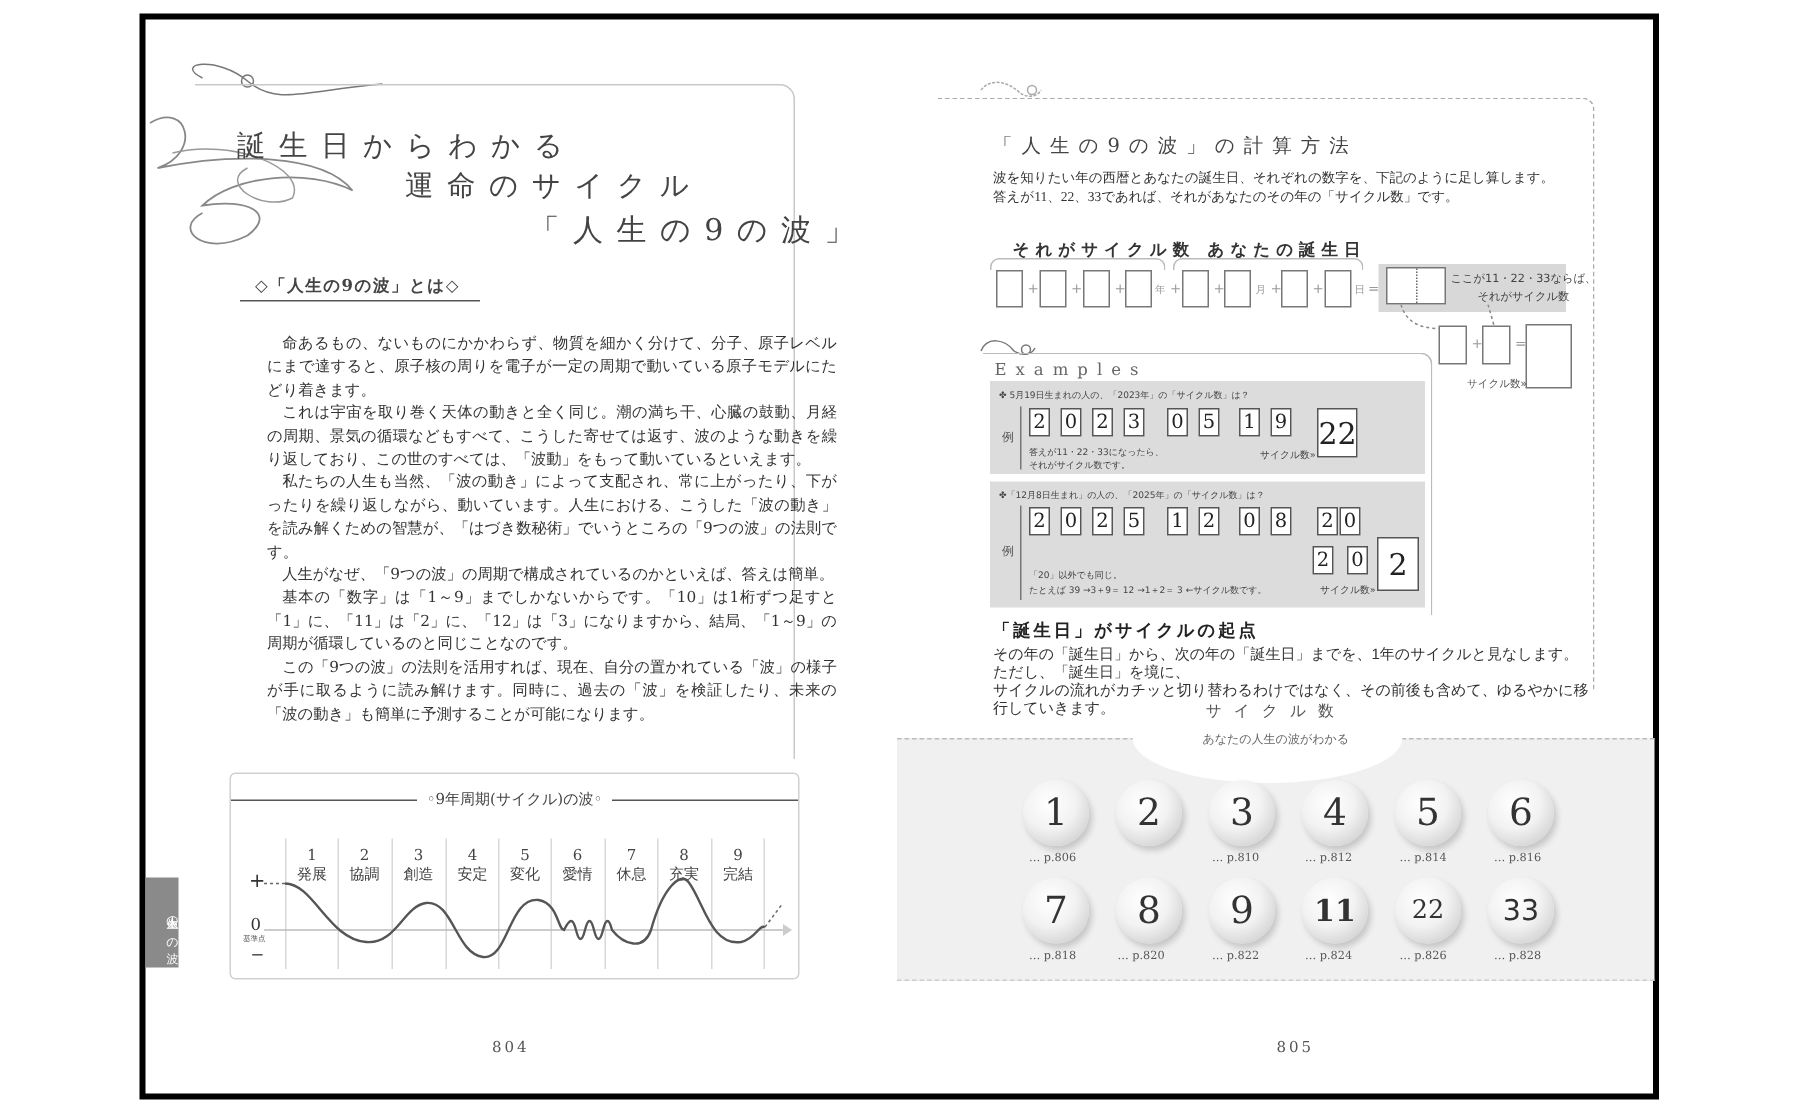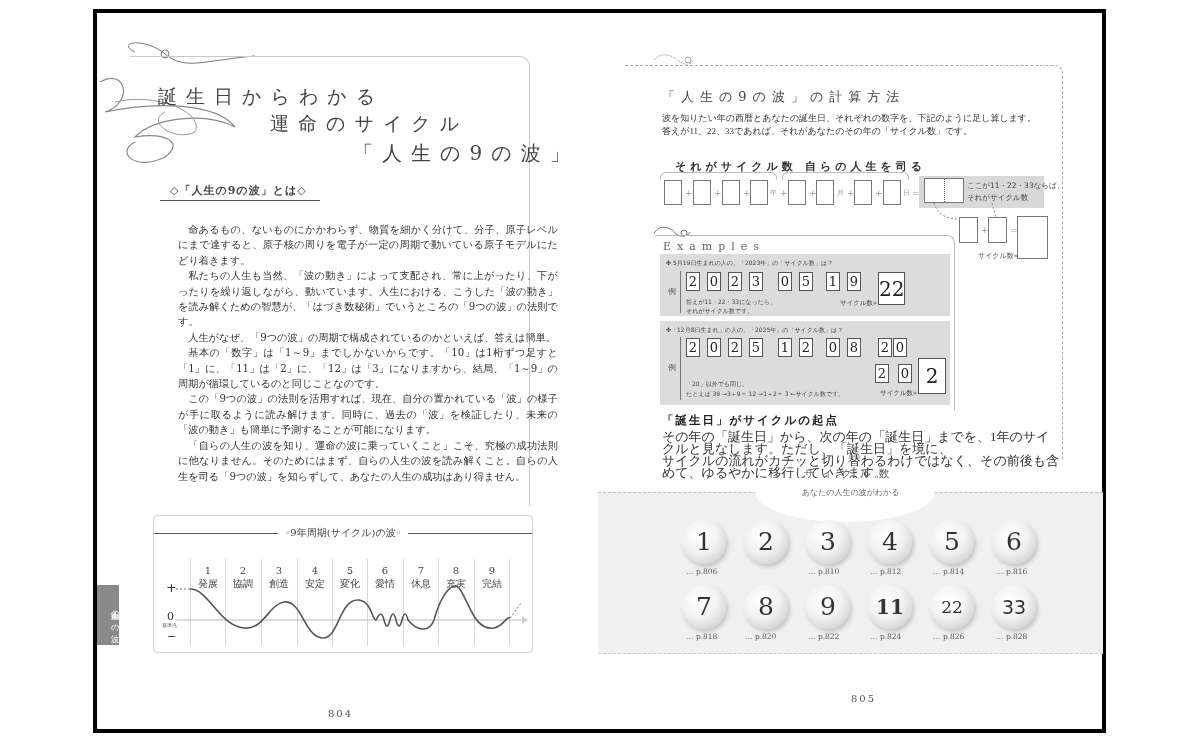--- a/index.html
+++ b/index.html
@@ -24,31 +24,31 @@
   .pagenum{position:absolute;top:693px;font-size:10px;color:#555;letter-spacing:2px;font-family:"DejaVu Serif",serif;}
   
   .calc-box{position:absolute;left:625px;top:65px;width:438px;height:395px;border:1px dashed #aaa;border-left:none;border-bottom:none;border-radius:0 8px 0 0;}
   .calc-title{position:absolute;left:662px;top:88px;font-size:13px;letter-spacing:6px;color:#444;}
   .calc-desc{position:absolute;left:662px;top:112px;font-size:9px;line-height:12.5px;color:#333;width:390px;font-family:Liberation Serif, serif;}
   .head2{position:absolute;top:159px;font-size:11px;font-weight:bold;letter-spacing:4px;color:#333;}
   .bracket{position:absolute;top:172px;height:8px;border:1px solid #bbb;border-bottom:none;border-radius:6px 6px 0 0;}
   .blank{position:absolute;border:1px solid #777;background:#fff;}
   .op{position:absolute;font-size:9px;color:#999;font-family:"DejaVu Sans",sans-serif;}
   .hint-box{position:absolute;left:919px;top:176px;width:125px;height:32px;background:#d8d8d8;}
-  .hint-text{position:absolute;left:967px;top:180px;font-size:7.5px;line-height:12px;color:#444;font-family:"DejaVu Sans",sans-serif;}
+  .hint-text{position:absolute;left:967px;top:180px;font-size:7.5px;line-height:12px;color:#444;font-family:"DejaVu Sans",sans-serif;text-align:center;}
   .examples-box{position:absolute;left:655px;top:235px;width:300px;height:175px;border:1px solid #bbb;border-left:none;border-bottom:none;border-radius:0 8px 0 0;}
   .examples-label{position:absolute;left:663px;top:240px;font-size:11px;letter-spacing:6px;color:#666;}
   .ex-panel{position:absolute;left:660px;width:290px;background:#dcdcdc;}
   .ex-note{position:absolute;font-size:6px;color:#444;font-family:"DejaVu Sans",sans-serif;white-space:nowrap;}
   .digit{position:absolute;width:14px;height:19px;border:1px solid #555;background:#fff;font-size:13px;text-align:center;line-height:18px;color:#222;font-family:"DejaVu Serif",serif;}
   .big{position:absolute;background:#fff;border:1px solid #555;text-align:center;color:#222;font-family:"DejaVu Serif",serif;}
   .rei{position:absolute;font-size:8px;color:#555;}
   .vbar{position:absolute;width:1px;background:#777;}
   .start-title{position:absolute;left:662px;top:413px;font-size:11.5px;font-weight:bold;letter-spacing:2px;color:#222;font-family:"DejaVu Sans",sans-serif;}
-  .start-desc{position:absolute;left:662px;top:431px;font-size:13px;line-height:12px;color:#333;font-family:Liberation Serif, serif;width:400px;}
+  .start-desc{position:absolute;left:662px;top:431px;font-size:10px;line-height:12px;color:#333;font-family:Liberation Sans, sans-serif;width:400px;}
   .cycle-band{position:absolute;left:598px;top:492px;width:505px;height:162px;background:#f0f0f0;border-top:1px dashed #bbb;border-bottom:1px dashed #ccc;}
   .cycle-bump{position:absolute;left:755px;top:478px;width:180px;height:44px;background:#fff;border-radius:0 0 90px 90px/0 0 30px 30px;}
   .cycle-title{position:absolute;left:0;width:100%;text-align:center;top:467px;font-size:10.5px;letter-spacing:8px;color:#555;}
   .cycle-sub{position:absolute;left:0;width:100%;text-align:center;top:487px;font-size:8px;color:#666;}
   .ball{position:absolute;width:44px;height:44px;border-radius:50%;background:radial-gradient(circle at 40% 35%,#ffffff 0%,#f2f2f2 45%,#cfcfcf 85%,#b8b8b8 100%);box-shadow:2px 3px 4px rgba(0,0,0,0.18);text-align:center;line-height:44px;font-size:25px;color:#333;font-family:"DejaVu Serif",serif;}
   .ball-page{position:absolute;font-size:7.5px;color:#555;font-family:"DejaVu Serif",serif;white-space:nowrap;}
 </style>
 </head>
 <body>
 
@@ -65,25 +65,25 @@
   <div class="title-box"></div>
   <div class="title-line" style="left:158px;top:84px;">誕生日からわかる</div>
   <div class="title-line" style="left:270px;top:111px;">運命のサイクル</div>
   <div class="title-line" style="left:353px;top:140px;font-size:20px;">「人生の9の波」</div>
 
   <div class="section-h">◇「人生の9の波」とは◇</div>
   <div class="section-rule"></div>
 
   <div class="body-text">
     <p>命あるもの、ないものにかかわらず、物質を細かく分けて、分子、原子レベルにまで達すると、原子核の周りを電子が一定の周期で動いている原子モデルにたどり着きます。</p>
+    <p>これは宇宙を取り巻く天体の動きと全く同じ。潮の満ち干、心臓の鼓動、月経の周期、景気の循環などもすべて、こうした寄せては返す、波のような動きを繰り返しており、この世のすべては、「波動」をもって動いているといえます。</p>
     <p>私たちの人生も当然、「波の動き」によって支配され、常に上がったり、下がったりを繰り返しながら、動いています。人生における、こうした「波の動き」を読み解くための智慧が、「はづき数秘術」でいうところの「9つの波」の法則です。</p>
     <p>人生がなぜ、「9つの波」の周期で構成されているのかといえば、答えは簡単。</p>
     <p>基本の「数字」は「1～9」までしかないからです。「10」は1桁ずつ足すと「1」に、「11」は「2」に、「12」は「3」になりますから、結局、「1～9」の周期が循環しているのと同じことなのです。</p>
     <p>この「9つの波」の法則を活用すれば、現在、自分の置かれている「波」の様子が手に取るように読み解けます。同時に、過去の「波」を検証したり、未来の「波の動き」も簡単に予測することが可能になります。</p>
-    <p>「自らの人生の波を知り、運命の波に乗っていくこと」こそ、究極の成功法則に他なりません。そのためにはまず、自らの人生の波を読み解くこと。自らの人生を司る「9つの波」を知らずして、あなたの人生の成功はあり得ません。</p>
   </div>
 
   <div class="wave-box">
     <div class="wave-title-rule"></div>
     <div class="wave-title"><span>◦9年周期(サイクル)の波◦</span></div>
 
     <div class="col-line" style="left:36px;"></div>
     <div class="col-line" style="left:71px;"></div>
     <div class="col-line" style="left:107px;"></div>
     <div class="col-line" style="left:143px;"></div>
@@ -139,37 +139,37 @@
     <svg class="abs" style="left:0;top:0;" width="380" height="138">
       <line x1="22" y1="104" x2="368" y2="104" stroke="#bbb" stroke-width="1"></line>
       <polygon points="368,100 374,104 368,108" fill="#ccc"></polygon>
       <path d="M22 73 L36 73" stroke="#666" stroke-dasharray="2,2" fill="none"></path>
       <path d="M36 73 C 55 73, 65 110, 90 112 C 110 114, 115 88, 130 86 C 148 84, 150 120, 168 122 C 185 124, 185 82, 205 84 C 218 86, 218 104, 222 104 C 226 96, 228 96, 230 104 C 232 112, 234 112, 236 104 C 238 96, 240 96, 242 104 C 244 112, 246 112, 248 104 C 250 96, 252 96, 254 104 C 262 114, 275 118, 280 104 C 288 75, 300 65, 305 72 C 315 85, 320 115, 340 112 C 350 110, 352 100, 356 102" stroke="#555" stroke-width="1.6" fill="none"></path>
       <path d="M356 102 L368 86" stroke="#666" stroke-dasharray="2,2" fill="none"></path>
     </svg>
   </div>
 
   <div class="side-tab">人生の9の波</div>
-  <div class="pagenum" style="left:328px;margin-top:15px;">804</div>
+  <div class="pagenum" style="left:328px;">804</div>
 </div>
 
 <div>
   <svg class="abs" style="left:652px;top:50px;" width="60" height="20">
     <path d="M2 10 C 8 2, 20 4, 28 12 C 34 16, 40 14, 42 10" fill="none" stroke="#aaa" stroke-dasharray="2,1"></path>
     <circle cx="36" cy="10" r="3" fill="none" stroke="#aaa"></circle>
   </svg>
   <div class="calc-box"></div>
   <div class="calc-title">「人生の9の波」の計算方法</div>
   <div class="calc-desc">
     <div>波を知りたい年の西暦とあなたの誕生日、それぞれの数字を、下記のように足し算します。</div>
     <div>答えが11、22、33であれば、それがあなたのその年の「サイクル数」です。</div>
   </div>
 
   <div class="head2" style="left:675px;">それがサイクル数</div>
-  <div class="head2" style="left:805px;">自らの人生を司る</div>
+  <div class="head2" style="left:805px;">あなたの誕生日</div>
   <div class="bracket" style="left:660px;width:117px;"></div>
   <div class="bracket" style="left:782px;width:127px;"></div>
 
   <div class="blank" style="left:664px;top:180px;width:18px;height:25px;"></div>
   <div class="op" style="left:685px;top:188px;">+</div>
   <div class="blank" style="left:693px;top:180px;width:18px;height:25px;"></div>
   <div class="op" style="left:714px;top:188px;">+</div>
   <div class="blank" style="left:722px;top:180px;width:18px;height:25px;"></div>
   <div class="op" style="left:743px;top:188px;">+</div>
   <div class="blank" style="left:750px;top:180px;width:18px;height:25px;"></div>

